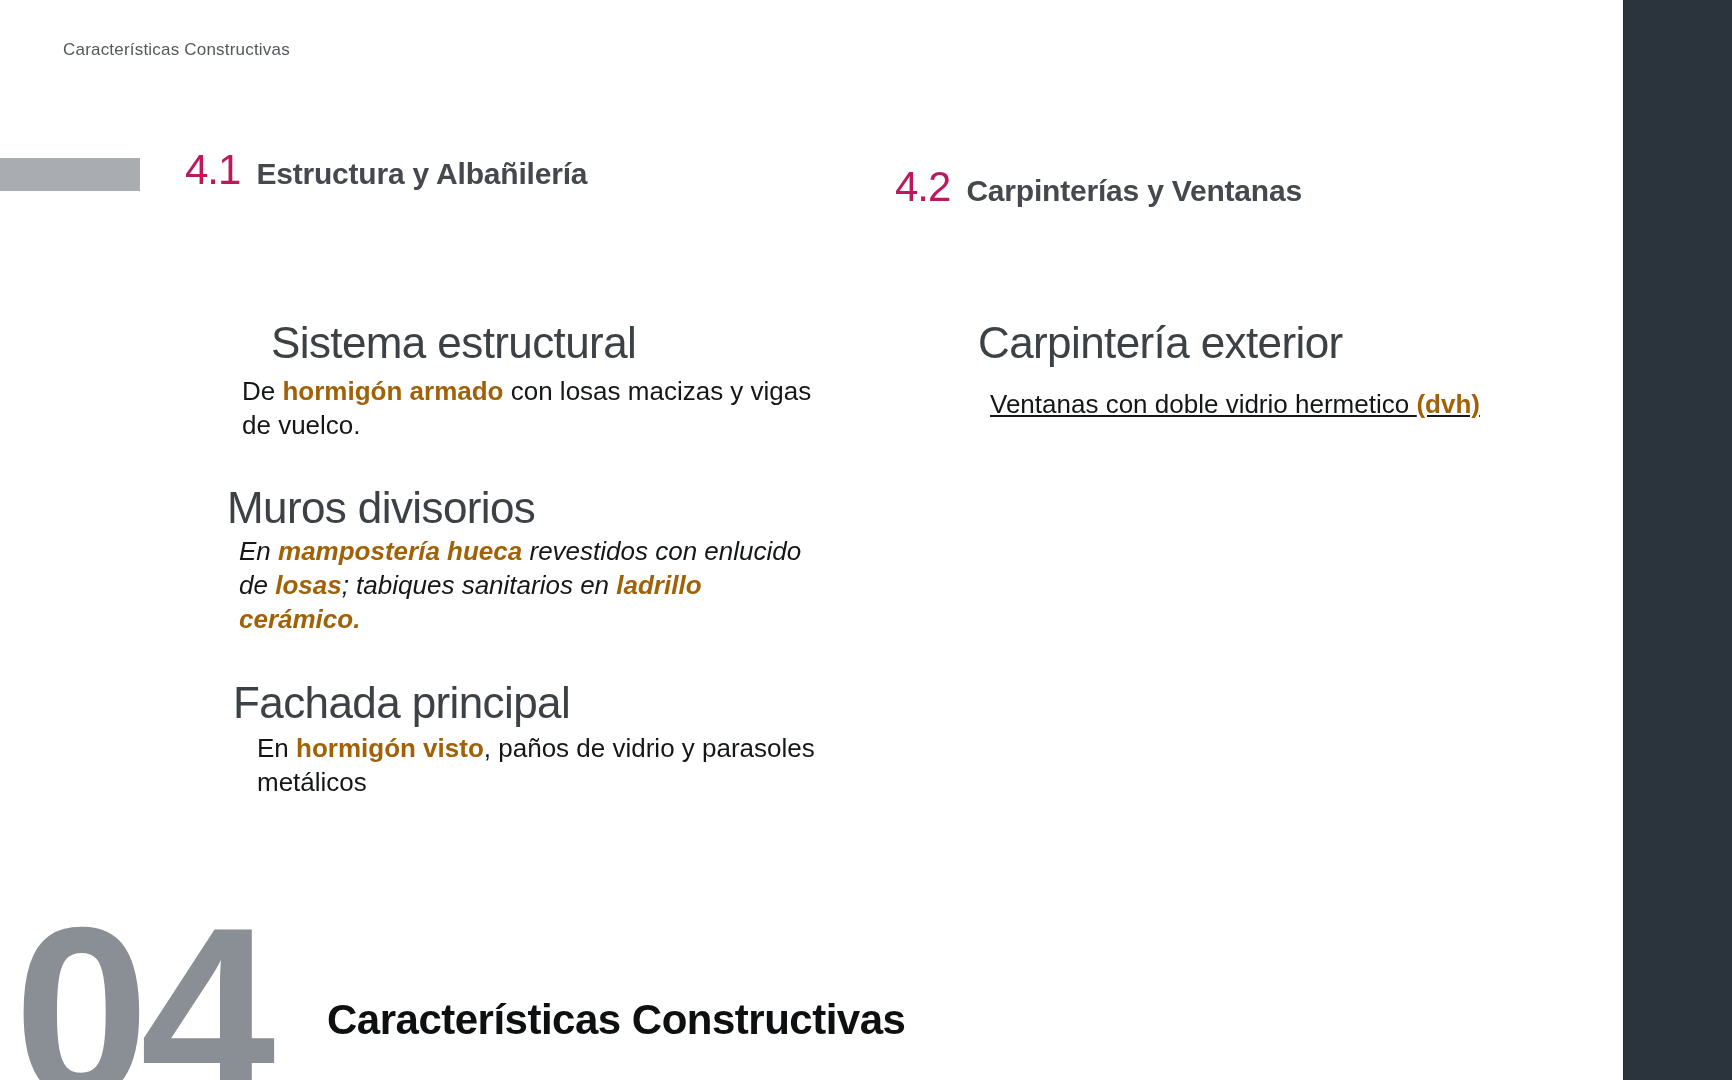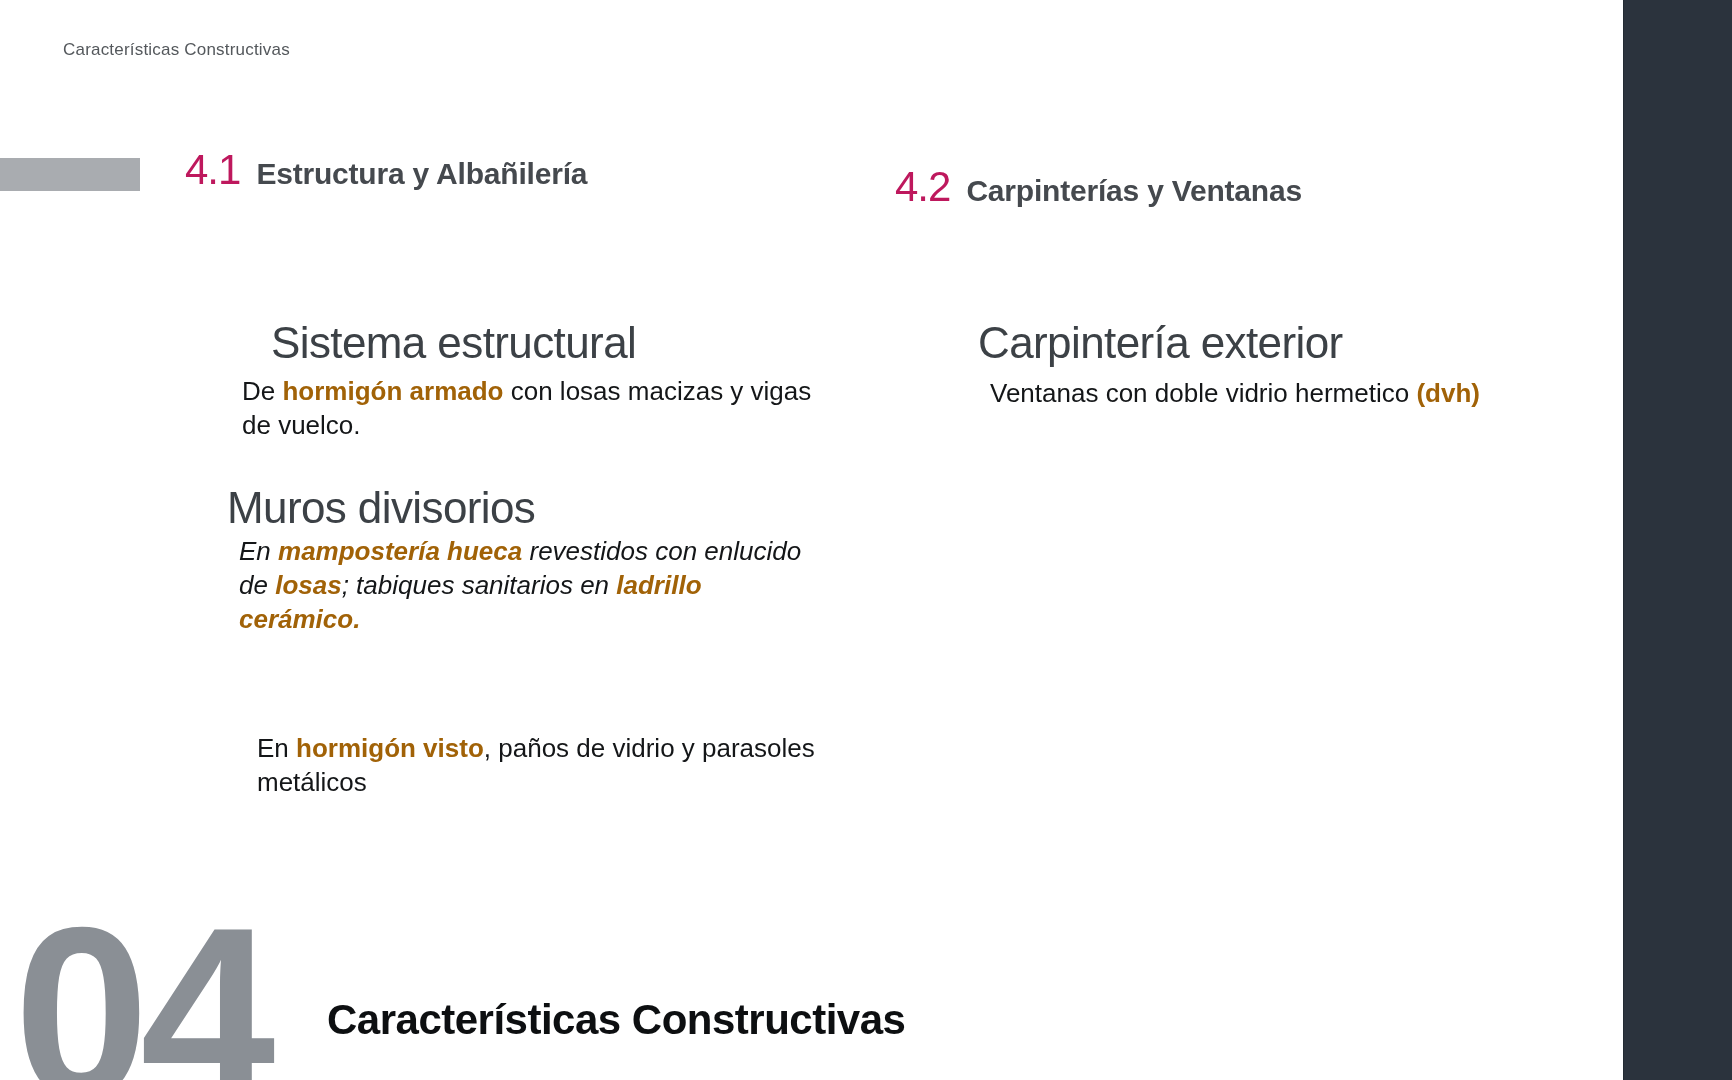--- a/index.html
+++ b/index.html
@@ -92,21 +92,21 @@
   }
   .sec-body b { font-weight: 700; color: #a16207; }
 
   .t-sistema     { left: 226px; top: 321px; margin-left: 45px; }
   .b-sistema     { left: 242px; top: 374px; width: 600px; }
   .t-muros       { left: 227px; top: 486px; }
   .b-muros       { left: 239px; top: 534px; width: 600px; font-style: italic; }
   .t-fachada     { left: 233px; top: 681px; }
   .b-fachada     { left: 257px; top: 731px; width: 600px; }
   .t-carpinteria { left: 978px; top: 321px; }
-  .b-carpinteria { left: 990px; top: 376px; width: 620px; }
+  .b-carpinteria { left: 990px; top: 387px; width: 620px; text-decoration: underline; }
 
   
   .chapter-number {
     position: absolute;
     left: 14px;
     top: 891px;
     font-size: 243px;
     font-weight: 700;
     letter-spacing: -9px;
     line-height: 1;
@@ -145,20 +145,21 @@
 
   <div class="sec-title t-sistema">Sistema estructural</div>
   <div class="sec-body b-sistema"><span>De </span><b>hormigón armado</b><span> con losas macizas y vigas
 de vuelco.</span></div>
 
   <div class="sec-title t-muros">Muros divisorios</div>
   <div class="sec-body b-muros"><span>En </span><b>mampostería hueca</b><span> revestidos con enlucido
 de </span><b>losas</b><span>; tabiques sanitarios en </span><b>ladrillo
 cerámico.</b></div>
 
+  <div class="sec-title t-fachada">Fachada principal</div>
   <div class="sec-body b-fachada"><span>En </span><b>hormigón visto</b><span>, paños de vidrio y parasoles
 metálicos</span></div>
 
   <div class="sec-title t-carpinteria">Carpintería exterior</div>
   <div class="sec-body b-carpinteria"><span>Ventanas con doble vidrio hermetico </span><b>(dvh)</b></div>
 
   <div class="chapter-number">04</div>
 
   <div class="chapter-title">Características Constructivas</div>
 

